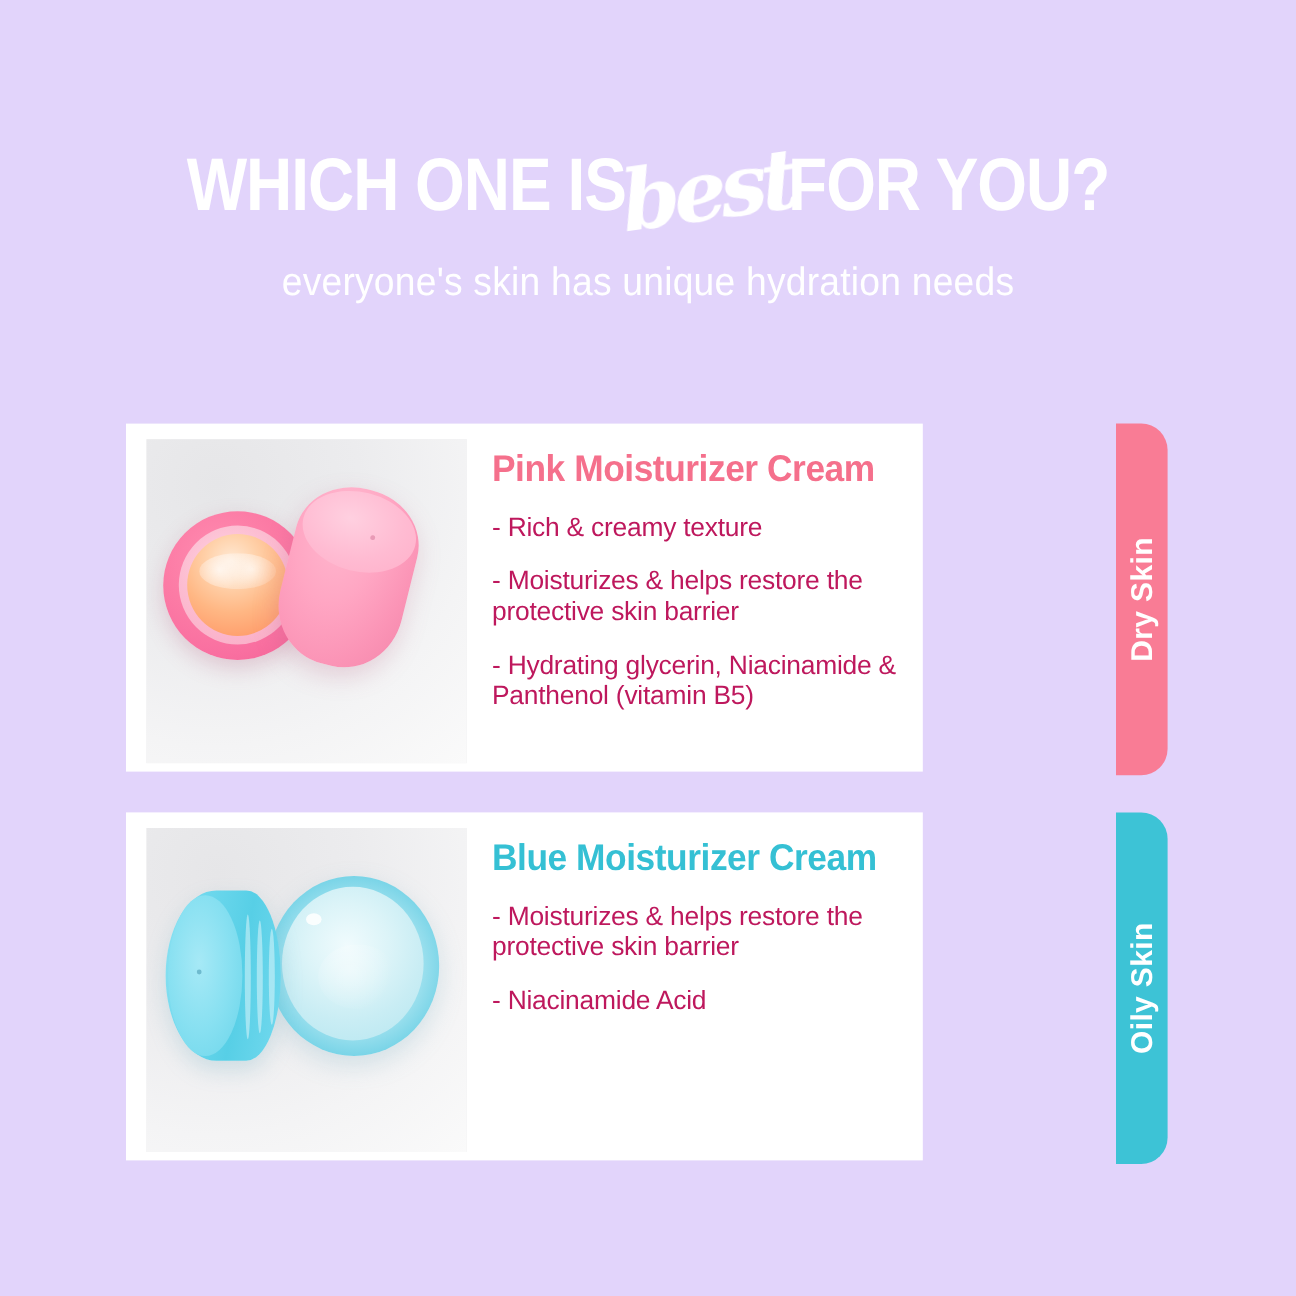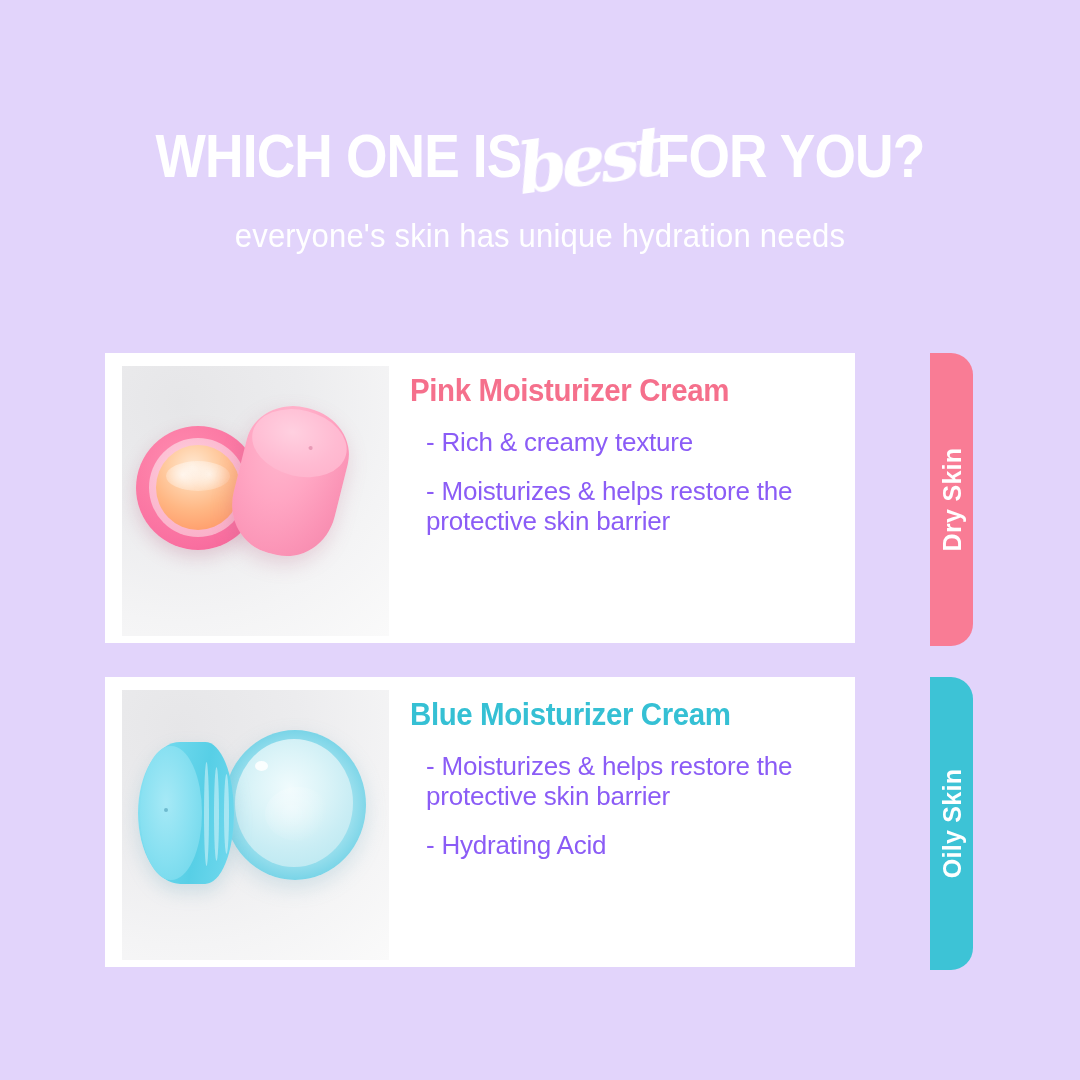--- a/index.html
+++ b/index.html
@@ -60,21 +60,21 @@
   }
 
   
   .card-wrap { position:absolute; left:105px; width:868px; }
   #card-pink-wrap { top:353px; height:293px; }
   #card-blue-wrap { top:677px; height:293px; }
 
   .card {
     position:absolute;
     left:0; top:0;
-    width:750px;
+    width:664px;
     height:290px;
     background:#ffffff;
     display:flex;
     z-index:2;
     justify-content:center;
   }
 
   .card-photo {
     width:267px;
     min-width:267px;
@@ -96,26 +96,25 @@
     letter-spacing:-0.4px;
     line-height:1.05;
     transform:scaleX(0.95);
     transform-origin:left center;
     white-space:nowrap;
   }
   #title-pink { color:#f5708c; }
   #title-blue { color:#35c0d4; }
 
   .bullet {
-    color:#8b5cf6;
-    font-size:26px;
+    color:#be185d;
+    font-size:22px;
     line-height:1.17;
     margin-top:19px;
     letter-spacing:-0.2px;
-    margin-left:16px;
   }
 
   
   .side-tab {
     position:absolute;
     top:0;
     left:825px;
     width:43px;
     height:293px;
     border-radius:0 22px 22px 0;
@@ -303,20 +302,21 @@
       <div id="pink-lid">
         <div id="pink-lid-top"></div>
         <div id="pink-lid-dot"></div>
       </div>
     </div>
 
     <div class="card-body">
       <div class="card-title" id="title-pink">Pink Moisturizer Cream</div>
       <div class="bullet">- Rich &amp; creamy texture</div>
       <div class="bullet">- Moisturizes &amp; helps restore the protective skin barrier</div>
+      <div class="bullet">- Hydrating glycerin, Niacinamide &amp; Panthenol (vitamin B5)</div>
     </div>
 
   </div>
 </div>
 
 <div class="card-wrap" id="card-blue-wrap">
 
   <div class="side-tab" id="tab-blue">
     <span class="side-tab-label">Oily Skin</span>
   </div>
@@ -336,17 +336,17 @@
         <div id="blue-lid-dot"></div>
         <div class="blue-thread" id="thr1"></div>
         <div class="blue-thread" id="thr2"></div>
         <div class="blue-thread" id="thr3"></div>
       </div>
     </div>
 
     <div class="card-body">
       <div class="card-title" id="title-blue">Blue Moisturizer Cream</div>
       <div class="bullet">- Moisturizes &amp; helps restore the protective skin barrier</div>
-      <div class="bullet">- Hydrating Acid</div>
+      <div class="bullet">- Niacinamide Acid</div>
     </div>
 
   </div>
 </div>
 
 </body></html>

